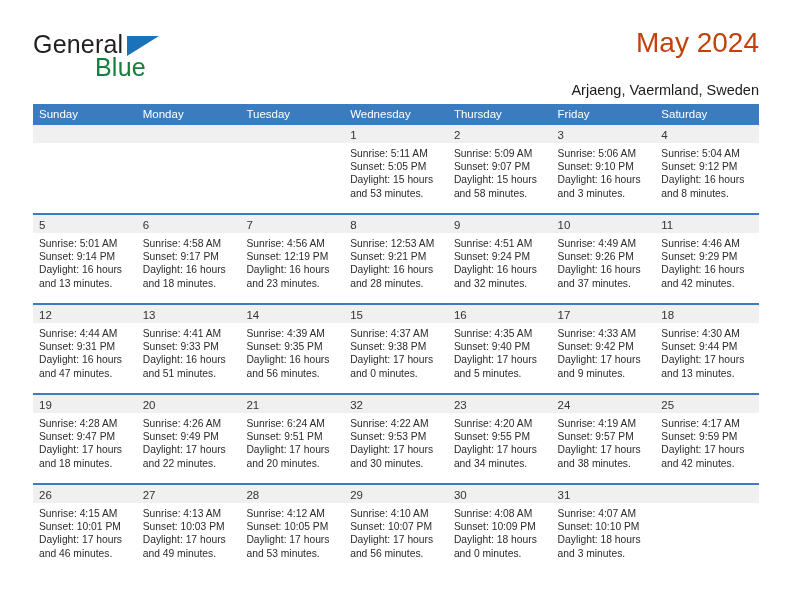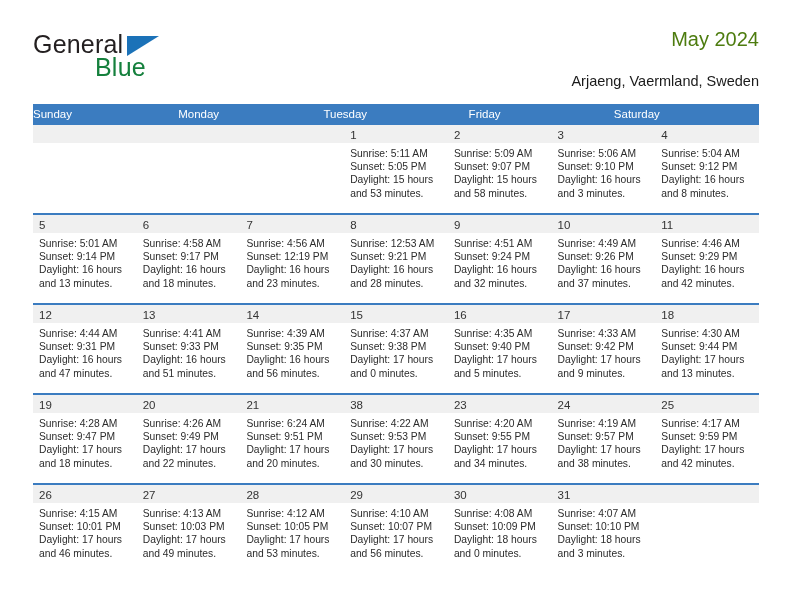--- a/index.html
+++ b/index.html
@@ -63,22 +63,22 @@
     color: #15803d;
     line-height: 1;
   }
   .title-block {
     position: absolute;
     right: 0;
     top: 0;
     text-align: right;
   }
   .cal-title {
-    font-size: 20px;
-    color: #4d7c0f;
+    font-size: 28px;
+    color: #c2410c;
     line-height: 1.1;
     white-space: nowrap;
   }
   .cal-subtitle {
     margin-top: 24px;
     font-size: 14.5px;
     color: #1a1a1a;
     line-height: 1.1;
     white-space: nowrap;
   }
@@ -93,21 +93,21 @@
   .dow-row {
     display: flex;
     background: #3b7cc0;
     height: 21px;
   }
   .dow {
     flex: 1 1 0;
     color: #ffffff;
     font-size: 11.5px;
     line-height: 21px;
-    padding-left: 0;
+    padding-left: 6px;
     box-sizing: border-box;
     white-space: nowrap;
   }
   .week {
     display: flex;
     border-top: 2px solid #3b7cc0;
     height: 88px;
   }
   .week:first-of-type {
     border-top: none;
@@ -161,20 +161,22 @@
       <div class="cal-subtitle">Arjaeng, Vaermland, Sweden</div>
     </div>
 
   </div>
 
   <div class="calendar">
     <div class="dow-row">
         <div class="dow">Sunday</div>
         <div class="dow">Monday</div>
         <div class="dow">Tuesday</div>
+        <div class="dow">Wednesday</div>
+        <div class="dow">Thursday</div>
         <div class="dow">Friday</div>
         <div class="dow">Saturday</div>
       </div>
     <div id="weeks-container">
         <div class="week">
           <div class="cell empty">
             <div class="daynum-band"><span class="daynum"></span></div>
             <div class="cell-body"></div>
           </div>
           <div class="cell empty">
@@ -374,21 +376,21 @@
           <div class="cell">
             <div class="daynum-band"><span class="daynum">21</span></div>
             <div class="cell-body">
               <div class="cell-line">Sunrise: 6:24 AM</div>
               <div class="cell-line">Sunset: 9:51 PM</div>
               <div class="cell-line">Daylight: 17 hours</div>
               <div class="cell-line">and 20 minutes.</div>
             </div>
           </div>
           <div class="cell">
-            <div class="daynum-band"><span class="daynum">38</span></div>
+            <div class="daynum-band"><span class="daynum">32</span></div>
             <div class="cell-body">
               <div class="cell-line">Sunrise: 4:22 AM</div>
               <div class="cell-line">Sunset: 9:53 PM</div>
               <div class="cell-line">Daylight: 17 hours</div>
               <div class="cell-line">and 30 minutes.</div>
             </div>
           </div>
           <div class="cell">
             <div class="daynum-band"><span class="daynum">23</span></div>
             <div class="cell-body">

